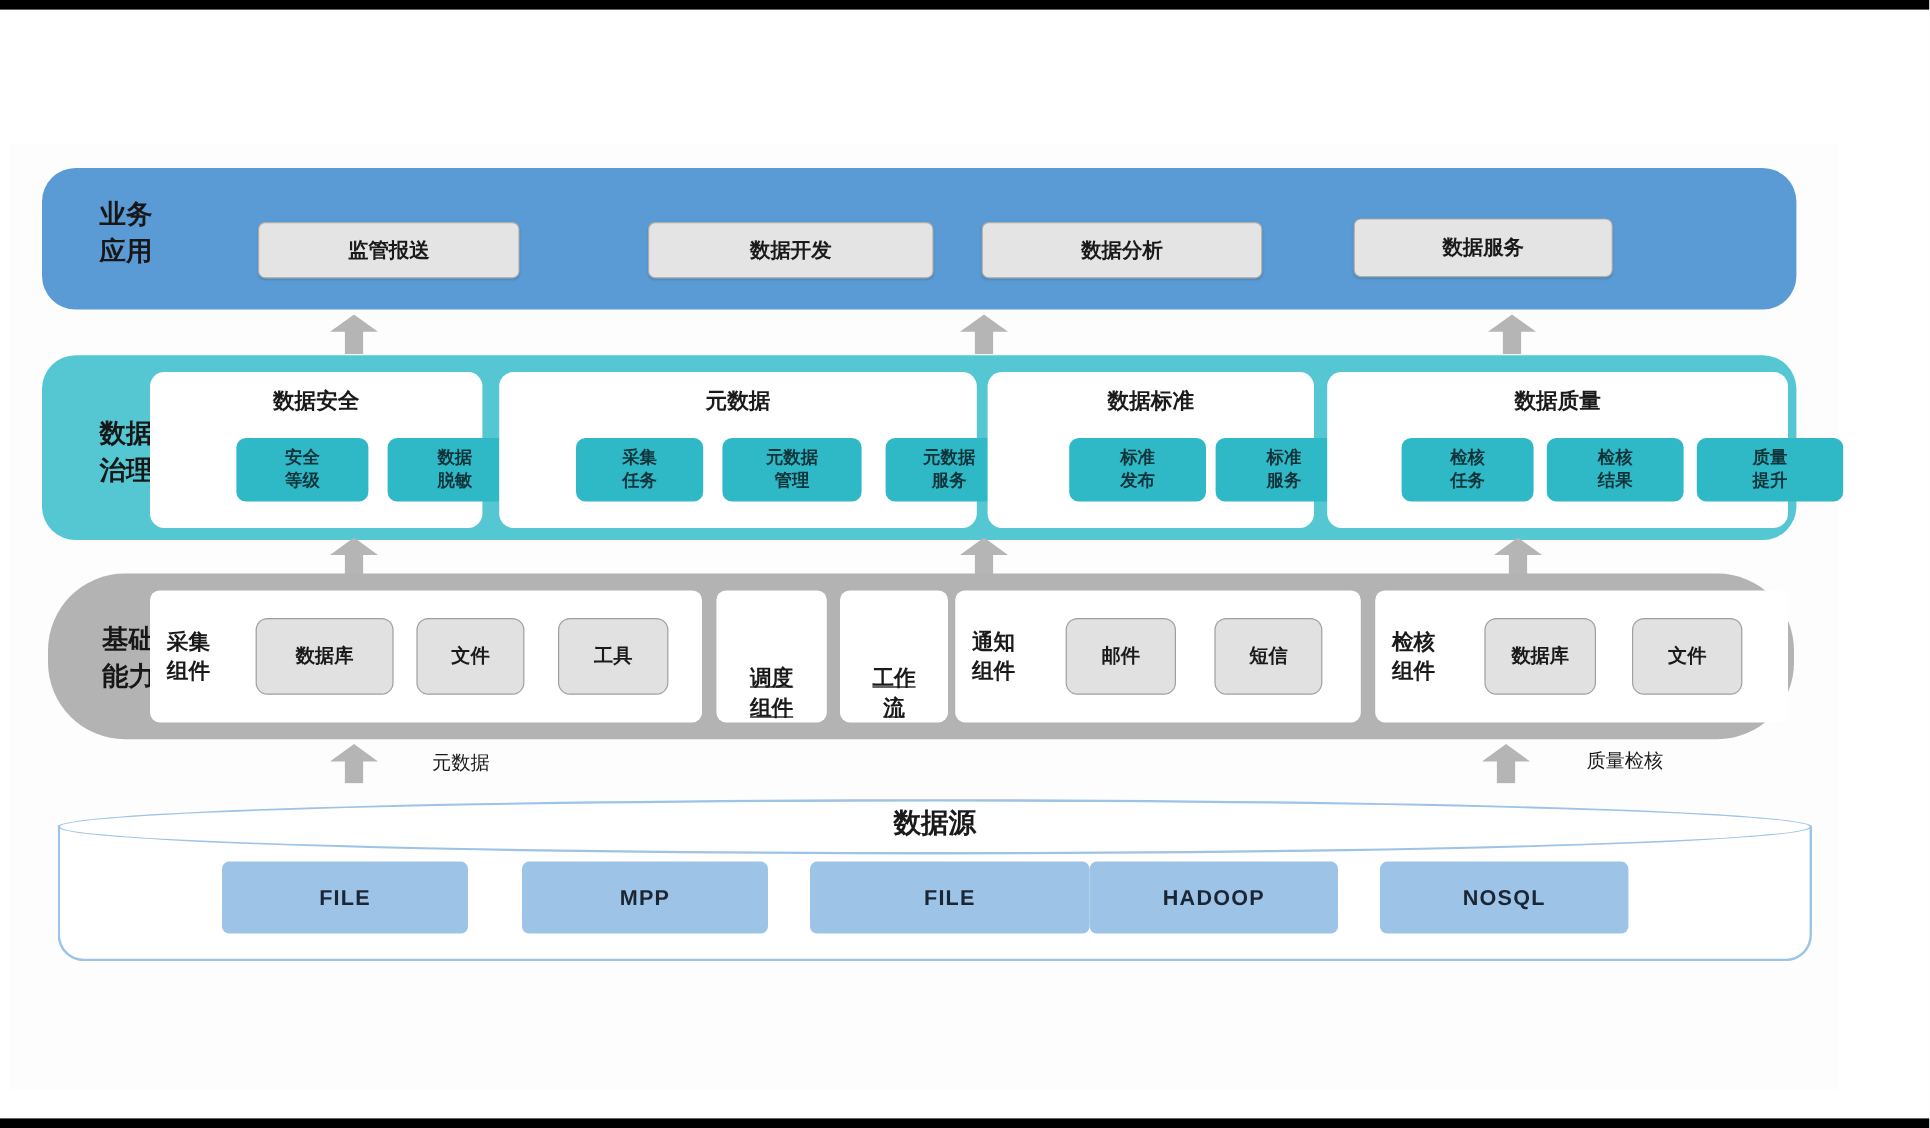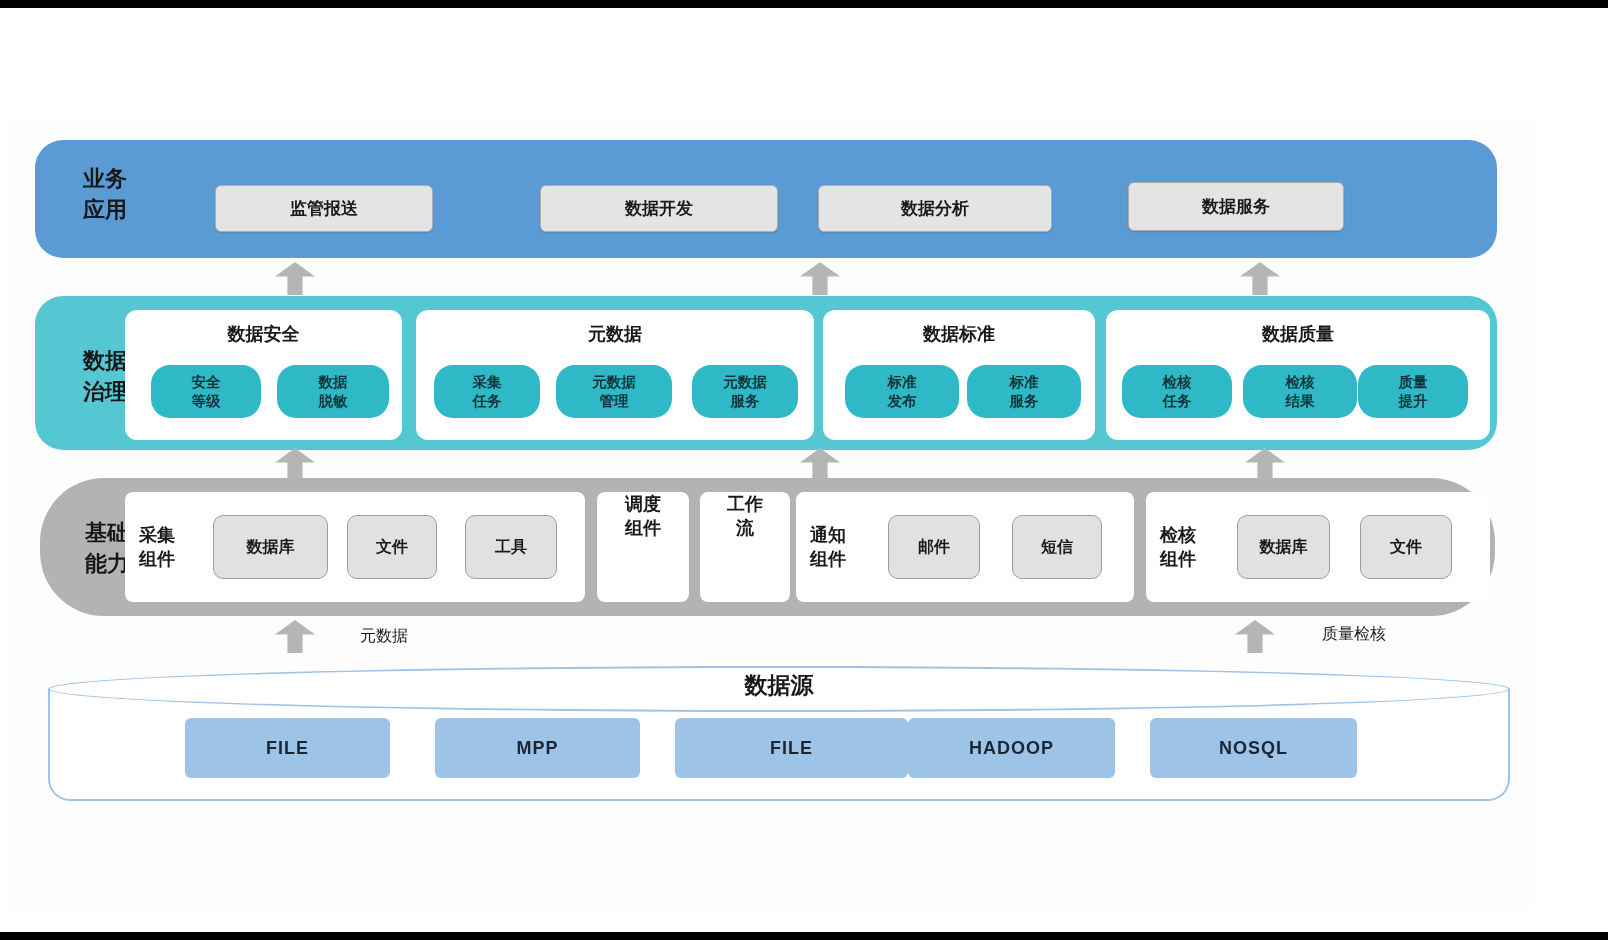--- a/index.html
+++ b/index.html
@@ -20,28 +20,28 @@
 
   .pill-btn { position:absolute; display:flex; align-items:center; justify-content:center;
               background:#e4e4e4; border:1px solid #adadad; border-radius:6px;
               font-weight:bold; font-size:17px; color:#1a1a1a;
               box-shadow:0 1px 2px rgba(0,0,0,0.15); }
 
   .group-box { position:absolute; top:14px; height:130px; background:#ffffff; border-radius:12px;padding-left:40px; }
   .group-title { position:absolute; top:12px; left:0; width:100%; text-align:center;
                  font-weight:bold; font-size:18px; color:#1a1a1a; }
   .g-item { position:absolute; top:55px; height:53px; display:flex; align-items:center; justify-content:center;
-            text-align:center; white-space:pre-line; background:#2fb9c6; border-radius:19px;
-            font-weight:bold; font-size:14.5px; line-height:1.3; color:#10343a; }
+            text-align:center; white-space:pre-line; background:#2fb9c6; border-radius:8px;
+            font-weight:bold; font-size:14.5px; line-height:1.3; color:#10343a;margin-left:46px; }
 
   .f-box { position:absolute; top:14px; height:110px; background:#ffffff; border-radius:8px; }
   .f-label { position:absolute; left:14px; top:50%; transform:translateY(-50%);
              text-align:center; white-space:pre-line; font-weight:bold; font-size:18px;
              line-height:1.35; color:#1a1a1a; }
-  .f-box.centered { display:flex; align-items:flex-start; justify-content:center; }
+  .f-box.centered { display:flex; align-items:flex-end; justify-content:center;text-decoration:underline; }
   .f-box.centered .f-label { position:static; transform:none; }
   .gray-btn { position:absolute; top:23px; height:64px; display:flex; align-items:center; justify-content:center;
               background:#e1e1e1; border:1px solid #9f9f9f; border-radius:10px;
               font-weight:bold; font-size:16px; color:#1a1a1a; }
 
   .arrow { position:absolute; width:40px; height:33px; background:#b5b5b5;
            clip-path:polygon(50% 0, 100% 44%, 69% 44%, 69% 100%, 31% 100%, 31% 44%, 0 44%); }
   .arrow-label { position:absolute; font-size:16px; color:#1a1a1a; }
 
   .cyl-top { position:absolute; left:48px; top:666px; width:1462px; height:46px;
@@ -105,21 +105,21 @@
       <div class="g-item" style="left:144px; width:114px;">标准
 服务</div>
     </div>
 
     <div class="group-box" style="left:1071px; width:384px;">
       <div class="group-title">数据质量</div>
       <div class="g-item" style="left:16px; width:110px;">检核
 任务</div>
       <div class="g-item" style="left:137px; width:114px;">检核
 结果</div>
-      <div class="g-item" style="left:252px; width:110px;">质量
+      <div class="g-item" style="left:262px; width:122px;">质量
 提升</div>
     </div>
   </div>
 
   <div class="arrow" style="left:275px; top:448px;"></div>
   <div class="arrow" style="left:800px; top:448px;"></div>
   <div class="arrow" style="left:1245px; top:448px;"></div>
 
   <div class="layer foundation">
     <div class="layer-title" style="left:12px; top:40px; width:110px;">基础

